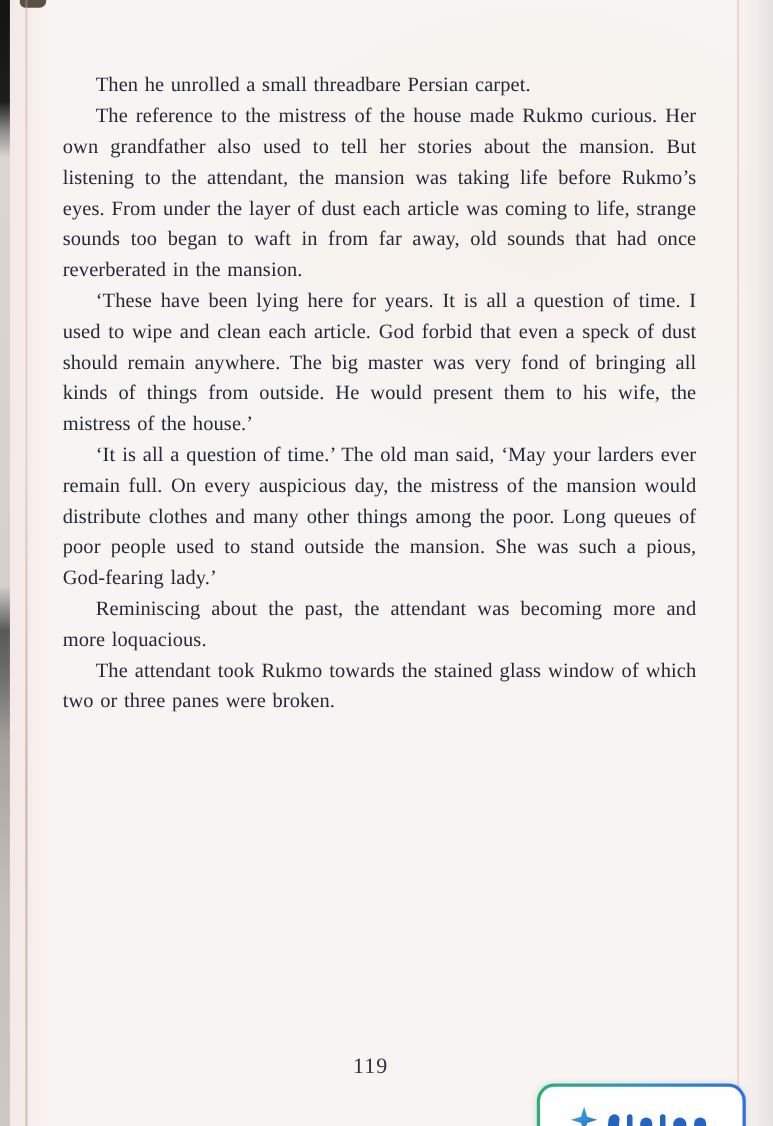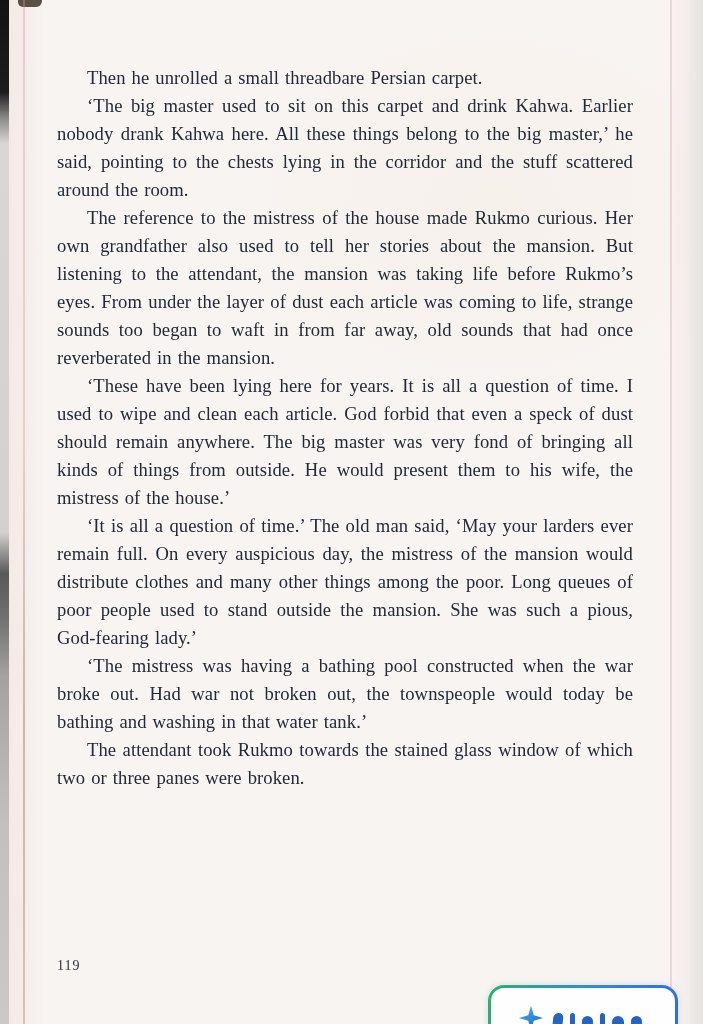--- a/index.html
+++ b/index.html
@@ -51,23 +51,23 @@
     font-size: 18.6px;
     line-height: 28px;
     text-align: justify;
     letter-spacing: 0.1px;
     word-spacing: 1.2px;
   }
   .page-text p { margin: 0; text-indent: 30px; }
 
   .page-number {
     position: absolute; left: 57px; top: 958px; width: 560px;
-    text-align: left;
+    text-align: center;
     color: #2a3140;
-    font-size: 14px;
+    font-size: 20px;
     letter-spacing: 1px;
   }
 
   
   .assistant-badge {
     position: absolute; left: 488px; top: 985px;
     width: 184px; height: 70px;
     border-radius: 16px;
     padding: 3px;
     background: linear-gradient(90deg, #2fae72, #2e8fc9 55%, #2f6fe0);
@@ -96,25 +96,24 @@
 <body>
 
 <div class="scan-edge-left"></div>
 <div class="scan-blob-top"></div>
 <div class="gutter-line"></div>
 <div class="right-pink-line"></div>
 <div class="right-gray-strip"></div>
 
 <main class="page-text">
     <p>Then he unrolled a small threadbare Persian carpet.</p>
-    <p>‘The big master used to sit on this carpet and drink Kahwa. Earlier nobody drank Kahwa here. All these things belong to the big master,’ he said, pointing to the chests lying in the corridor and the stuff scattered around the room.</p>
     <p>The reference to the mistress of the house made Rukmo curious. Her own grandfather also used to tell her stories about the mansion. But listening to the attendant, the mansion was taking life before Rukmo’s eyes. From under the layer of dust each article was coming to life, strange sounds too began to waft in from far away, old sounds that had once reverberated in the mansion.</p>
     <p>‘These have been lying here for years. It is all a question of time. I used to wipe and clean each article. God forbid that even a speck of dust should remain anywhere. The big master was very fond of bringing all kinds of things from outside. He would present them to his wife, the mistress of the house.’</p>
     <p>‘It is all a question of time.’ The old man said, ‘May your larders ever remain full. On every auspicious day, the mistress of the mansion would distribute clothes and many other things among the poor. Long queues of poor people used to stand outside the mansion. She was such a pious, God-fearing lady.’</p>
-    <p>‘The mistress was having a bathing pool constructed when the war broke out. Had war not broken out, the townspeople would today be bathing and washing in that water tank.’</p>
+    <p>Reminiscing about the past, the attendant was becoming more and more loquacious.</p>
     <p>The attendant took Rukmo towards the stained glass window of which two or three panes were broken.</p>
   </main>
 
 <div class="page-number">119</div>
 
 <div class="assistant-badge">
   <div class="assistant-badge-inner">
     <svg class="sparkle" viewBox="0 0 24 24">
       <defs>
         <linearGradient id="sg" x1="0" y1="0" x2="1" y2="1">

